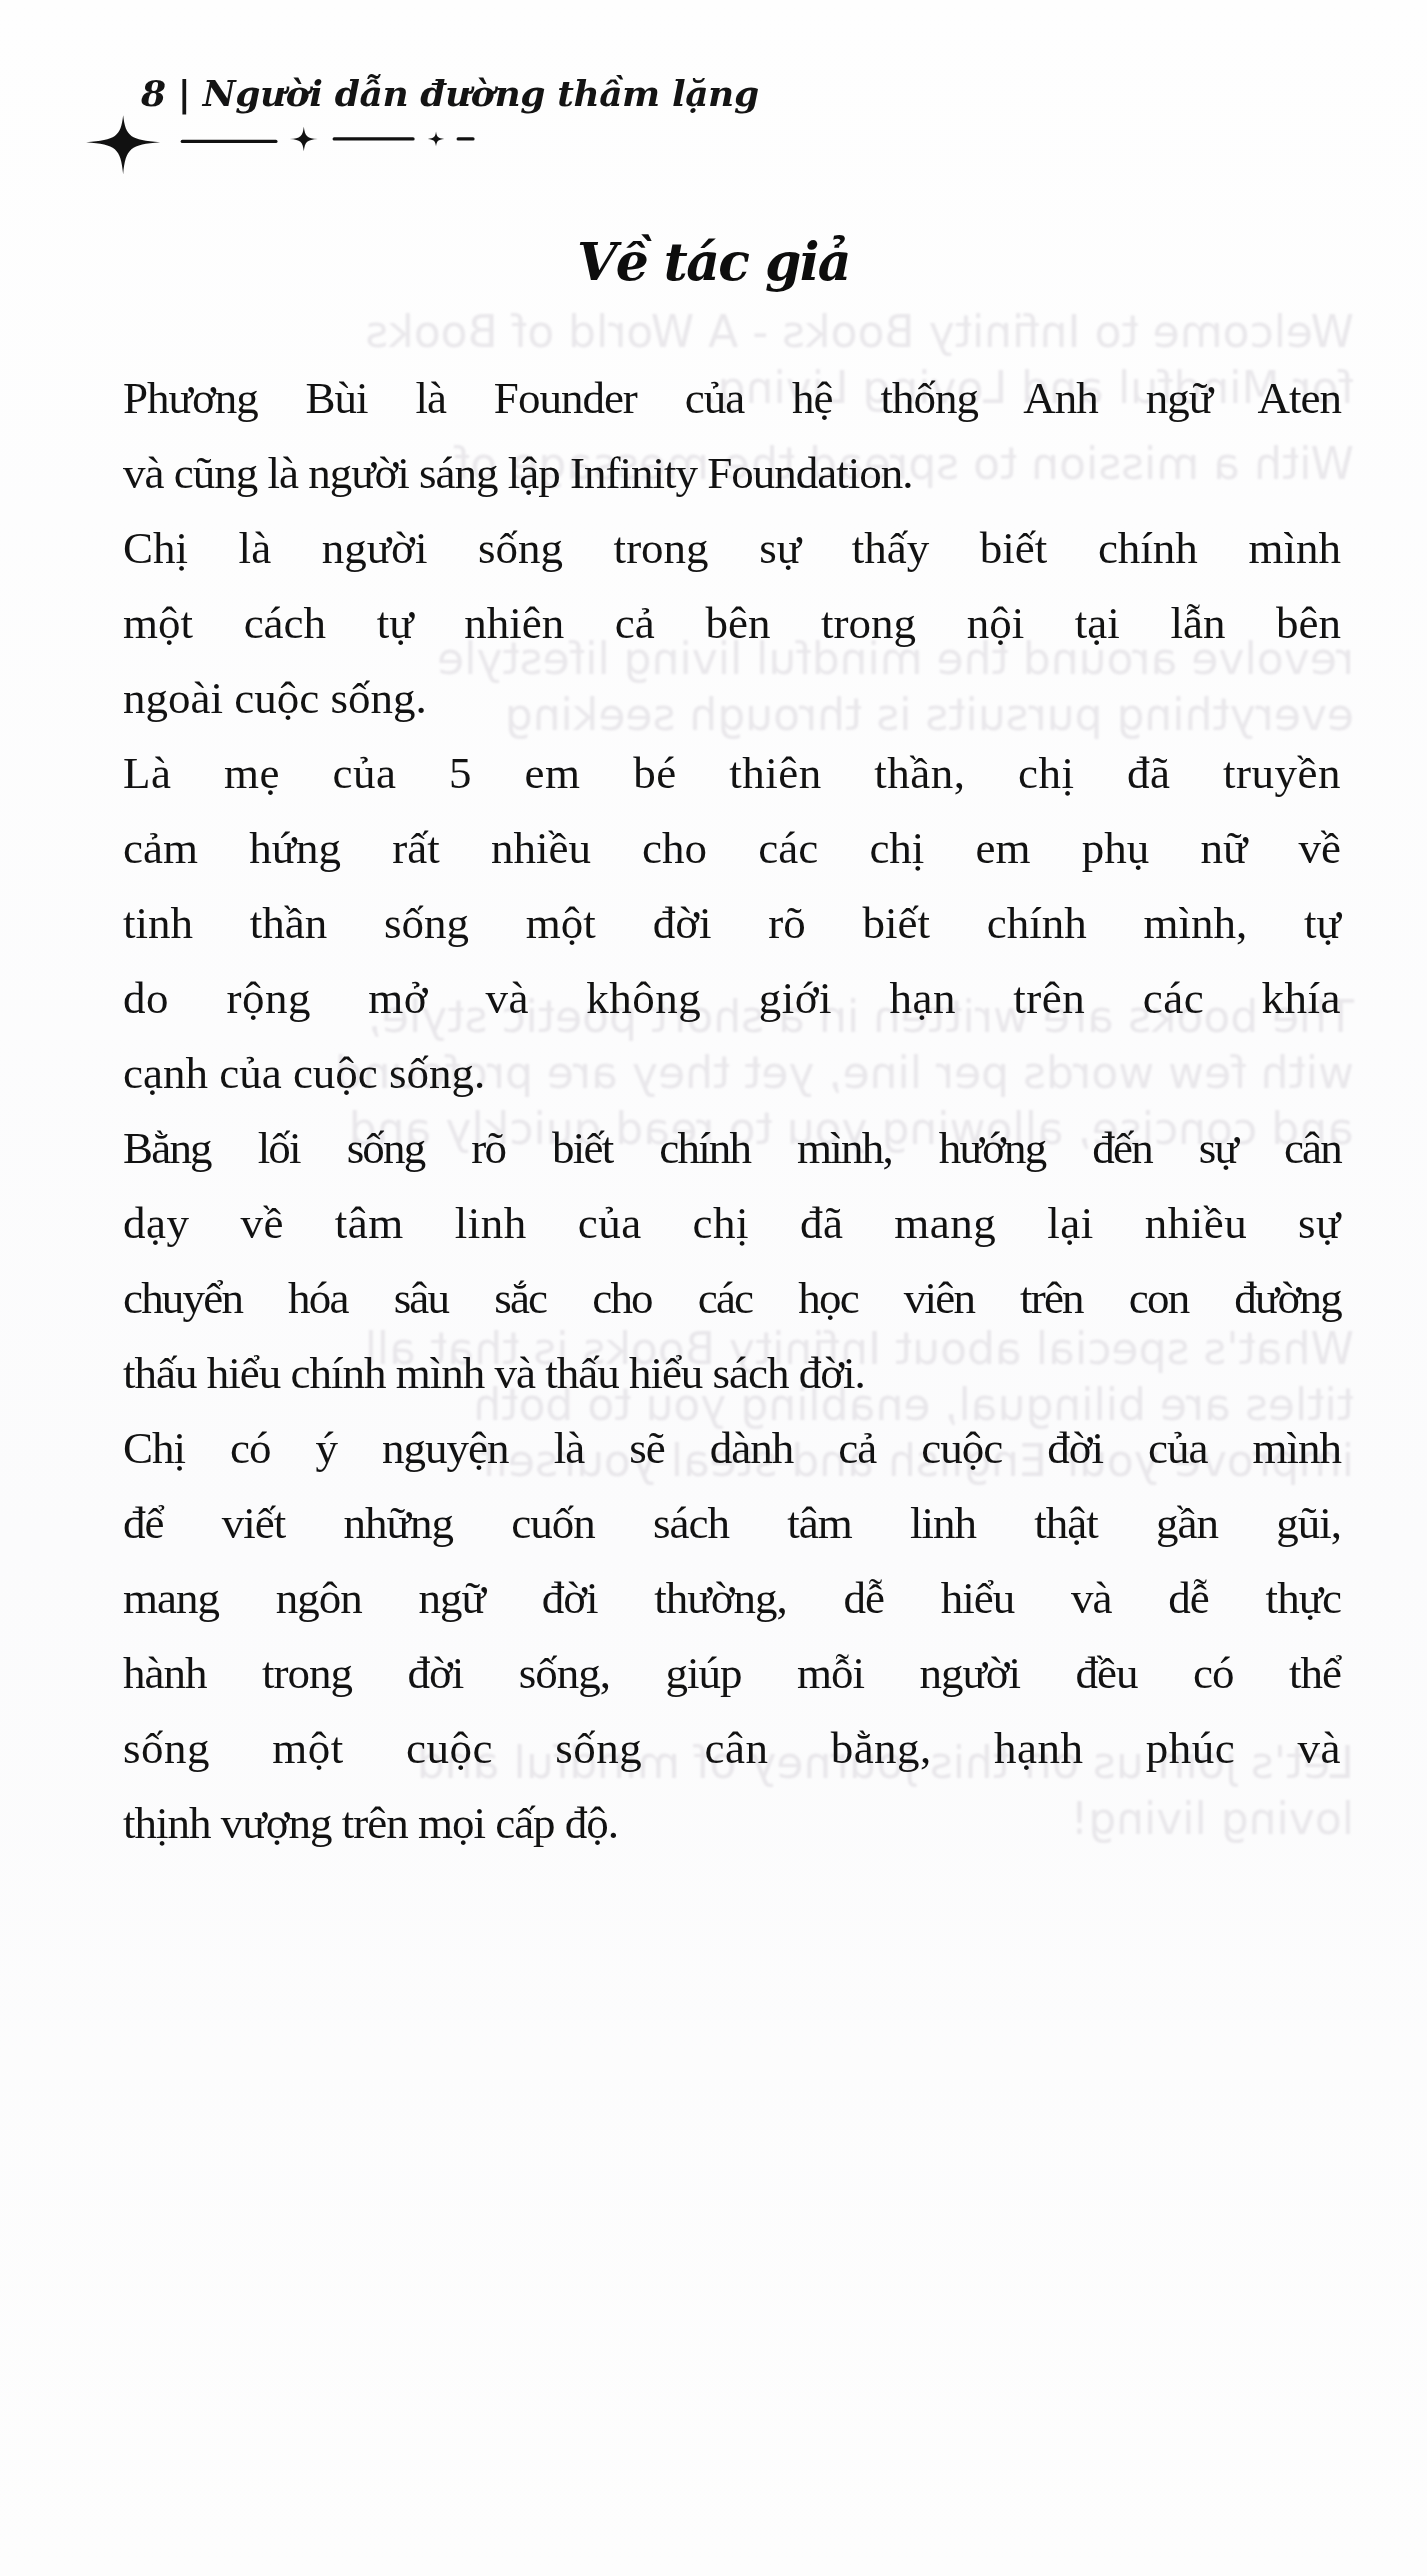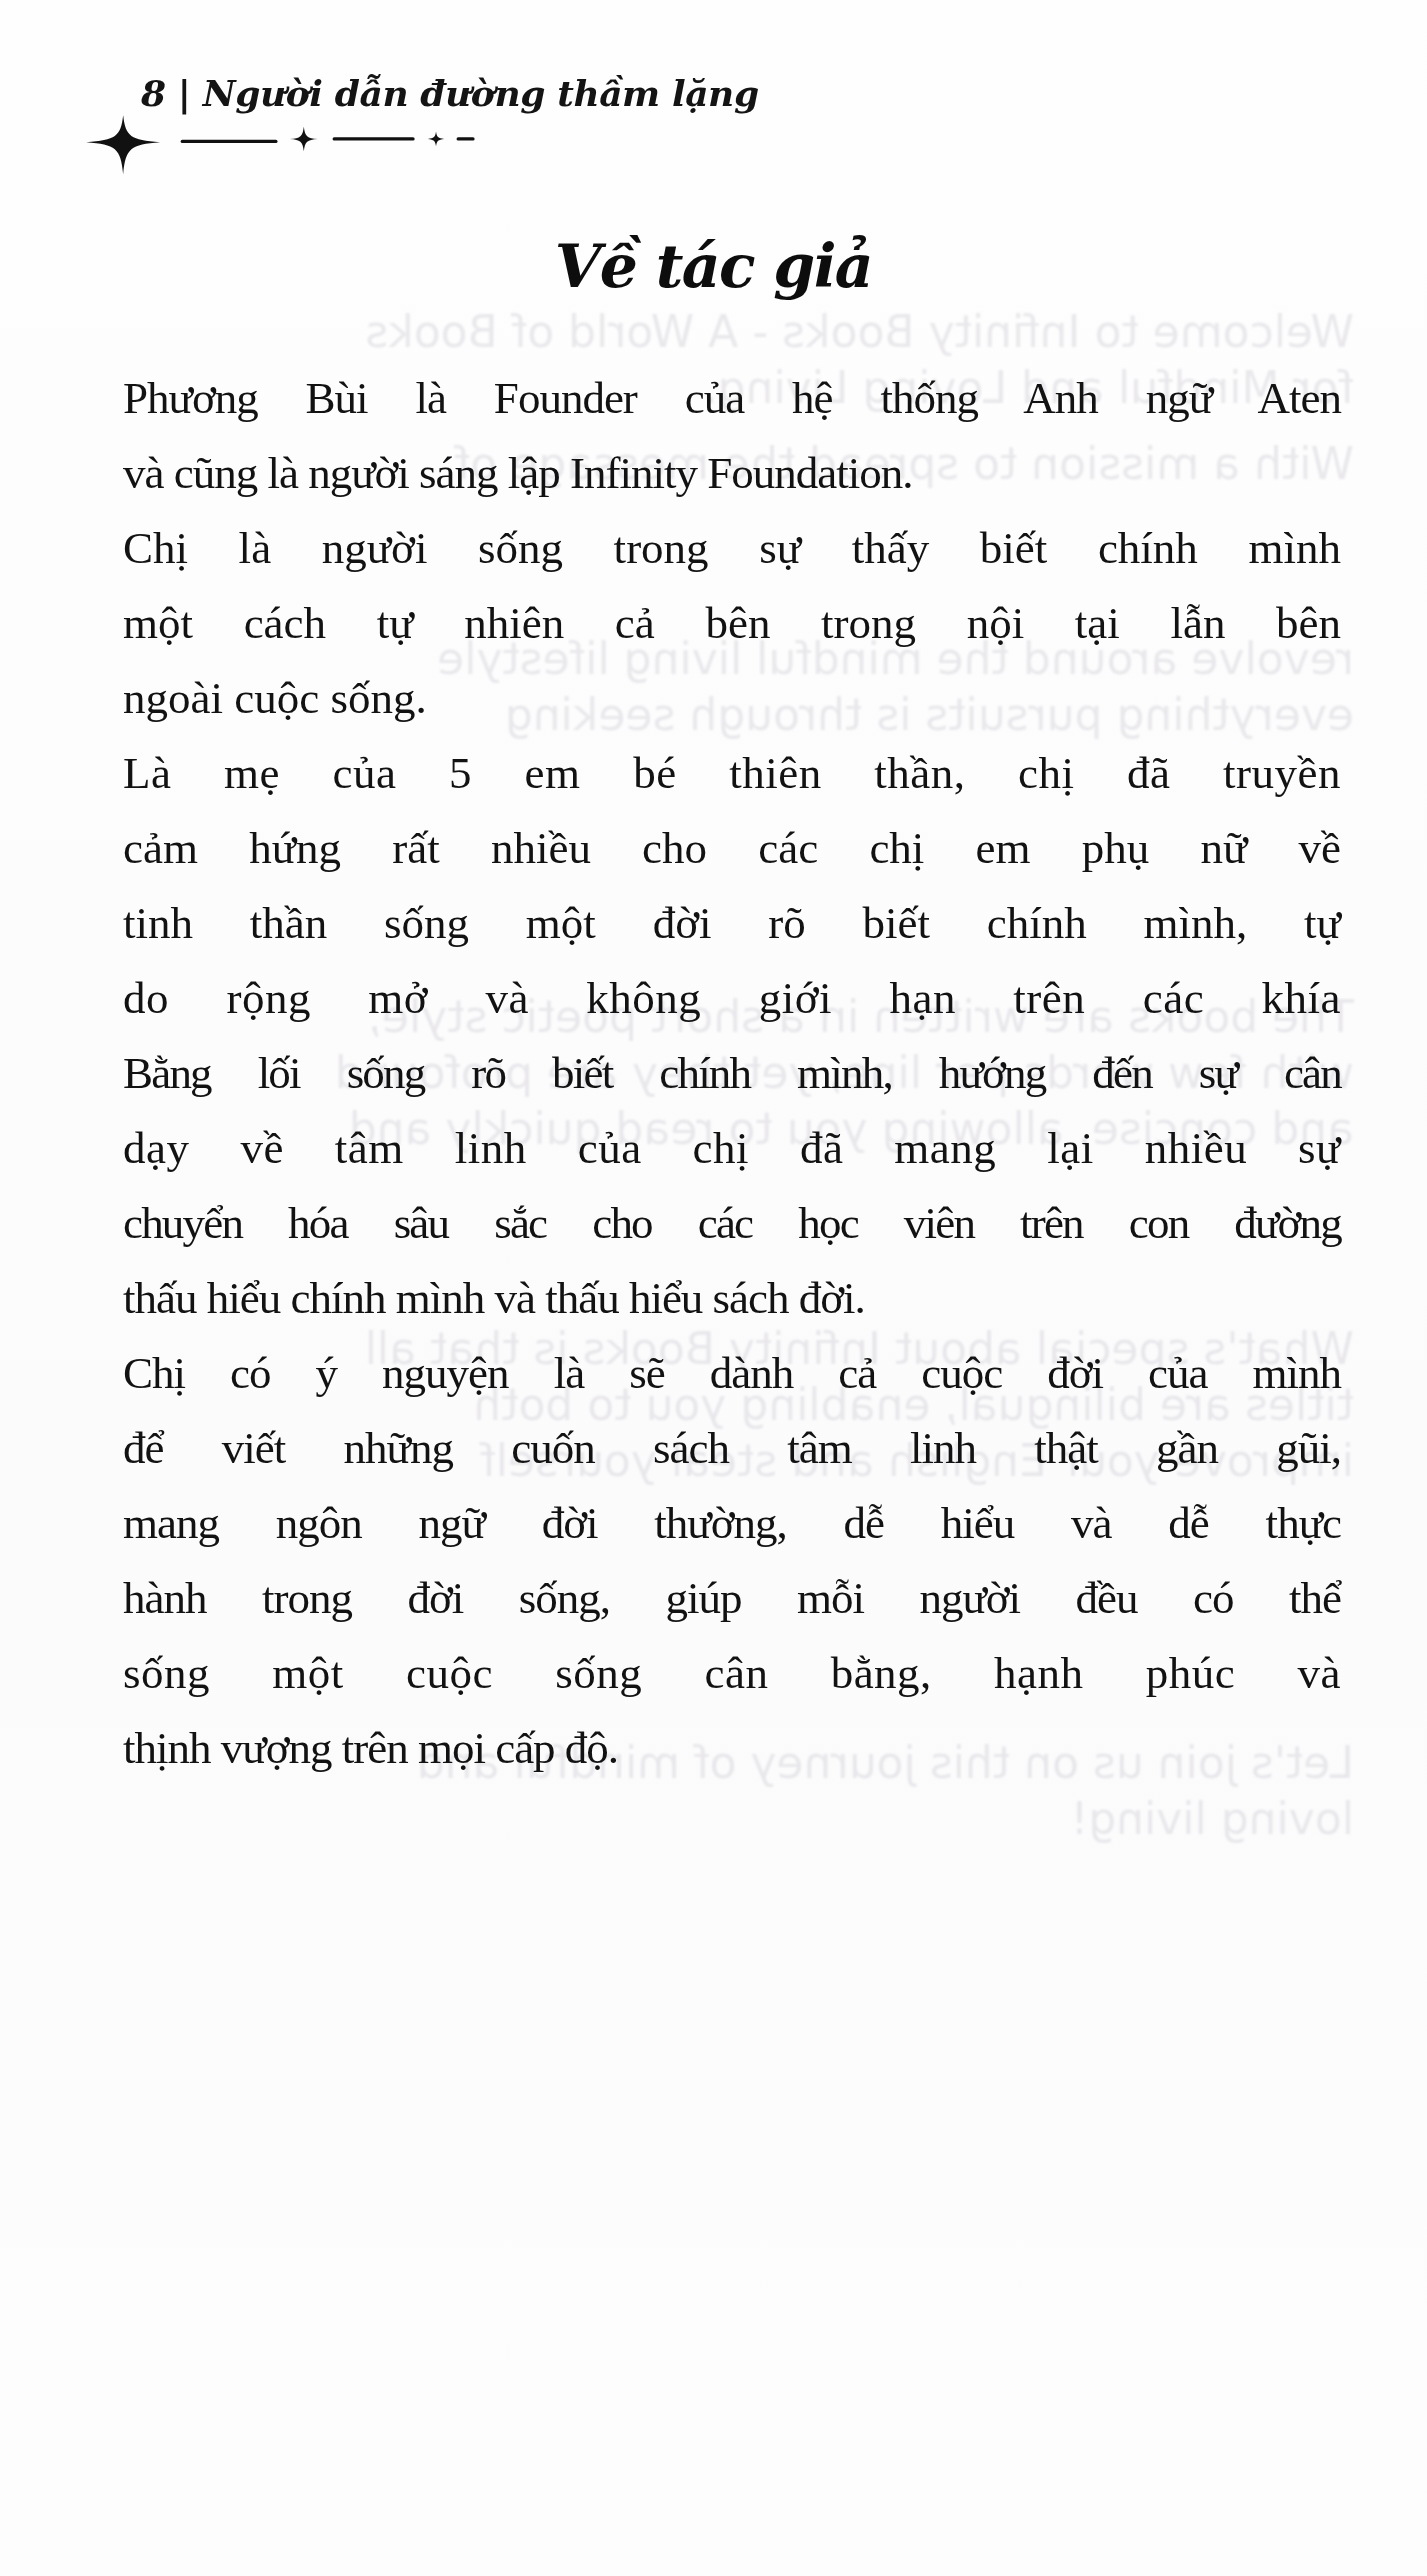--- a/index.html
+++ b/index.html
@@ -31,21 +31,21 @@
     font-style:italic; font-weight:bold;
     font-size:36px; letter-spacing:-0.4px; color:#141414;
   }
 
   .ornament { position:absolute; left:78px; top:115px; width:427px; height:66px; }
 
   .title {
     position:absolute; left:0; right:0; top:231px; text-align:center;
     font-family:"DejaVu Serif", serif;
     font-style:italic; font-weight:bold;
-    font-size:60px; letter-spacing:-1.6px; color:#0d0d0d;
+    font-size:52px; letter-spacing:-1.6px; color:#0d0d0d;
   }
 
   .body-text {
     position:absolute; left:123px; width:1218px; top:361px;
     font-family:Liberation Serif, serif;
     font-size:45px; line-height:75px;
     color:#121212;
   }
   .line {
     display:block; height:75px; white-space:nowrap;
@@ -102,20 +102,21 @@
     <span class="line last tight">và cũng là người sáng lập Infinity Foundation.</span>
 
     <span class="line">Chị là người sống trong sự thấy biết chính mình</span>
     <span class="line">một cách tự nhiên cả bên trong nội tại lẫn bên</span>
     <span class="line last">ngoài cuộc sống.</span>
 
     <span class="line spaced">Là mẹ của 5 em bé thiên thần, chị đã truyền</span>
     <span class="line">cảm hứng rất nhiều cho các chị em phụ nữ về</span>
     <span class="line">tinh thần sống một đời rõ biết chính mình, tự</span>
     <span class="line spaced">do rộng mở và không giới hạn trên các khía</span>
+    <span class="line last">cạnh của cuộc sống.</span>
 
     <span class="line condensed">Bằng lối sống rõ biết chính mình, hướng đến sự cân</span>
     <span class="line spaced">dạy về tâm linh của chị đã mang lại nhiều sự</span>
     <span class="line condensed">chuyển hóa sâu sắc cho các học viên trên con đường</span>
     <span class="line last tight">thấu hiểu chính mình và thấu hiểu sách đời.</span>
 
     <span class="line tight">Chị có ý nguyện là sẽ dành cả cuộc đời của mình</span>
     <span class="line tight">để viết những cuốn sách tâm linh thật gần gũi,</span>
     <span class="line tight">mang ngôn ngữ đời thường, dễ hiểu và dễ thực</span>
     <span class="line tight">hành trong đời sống, giúp mỗi người đều có thể</span>

